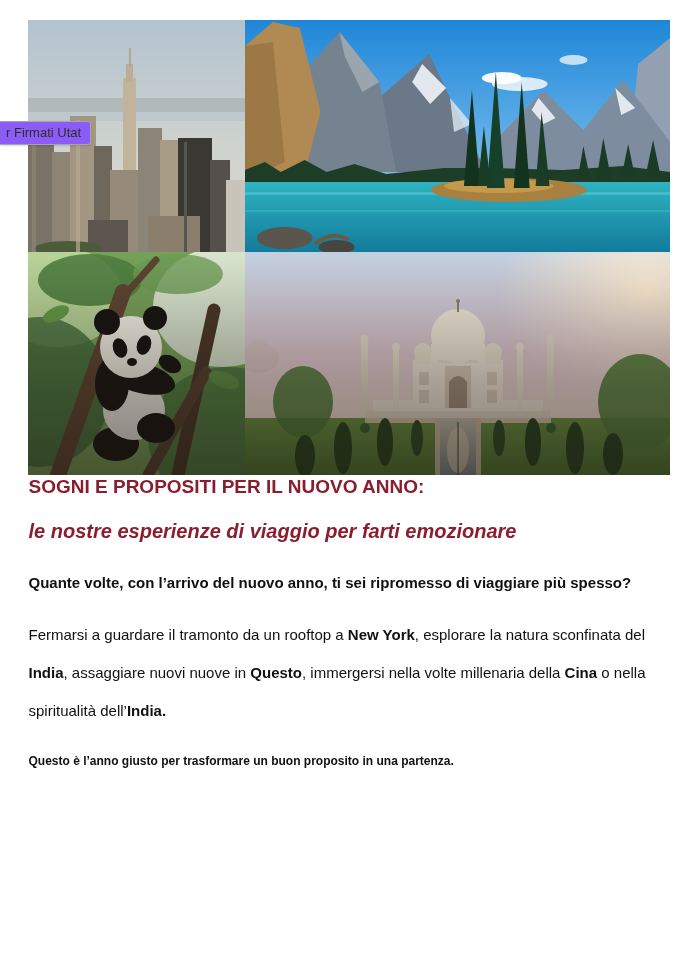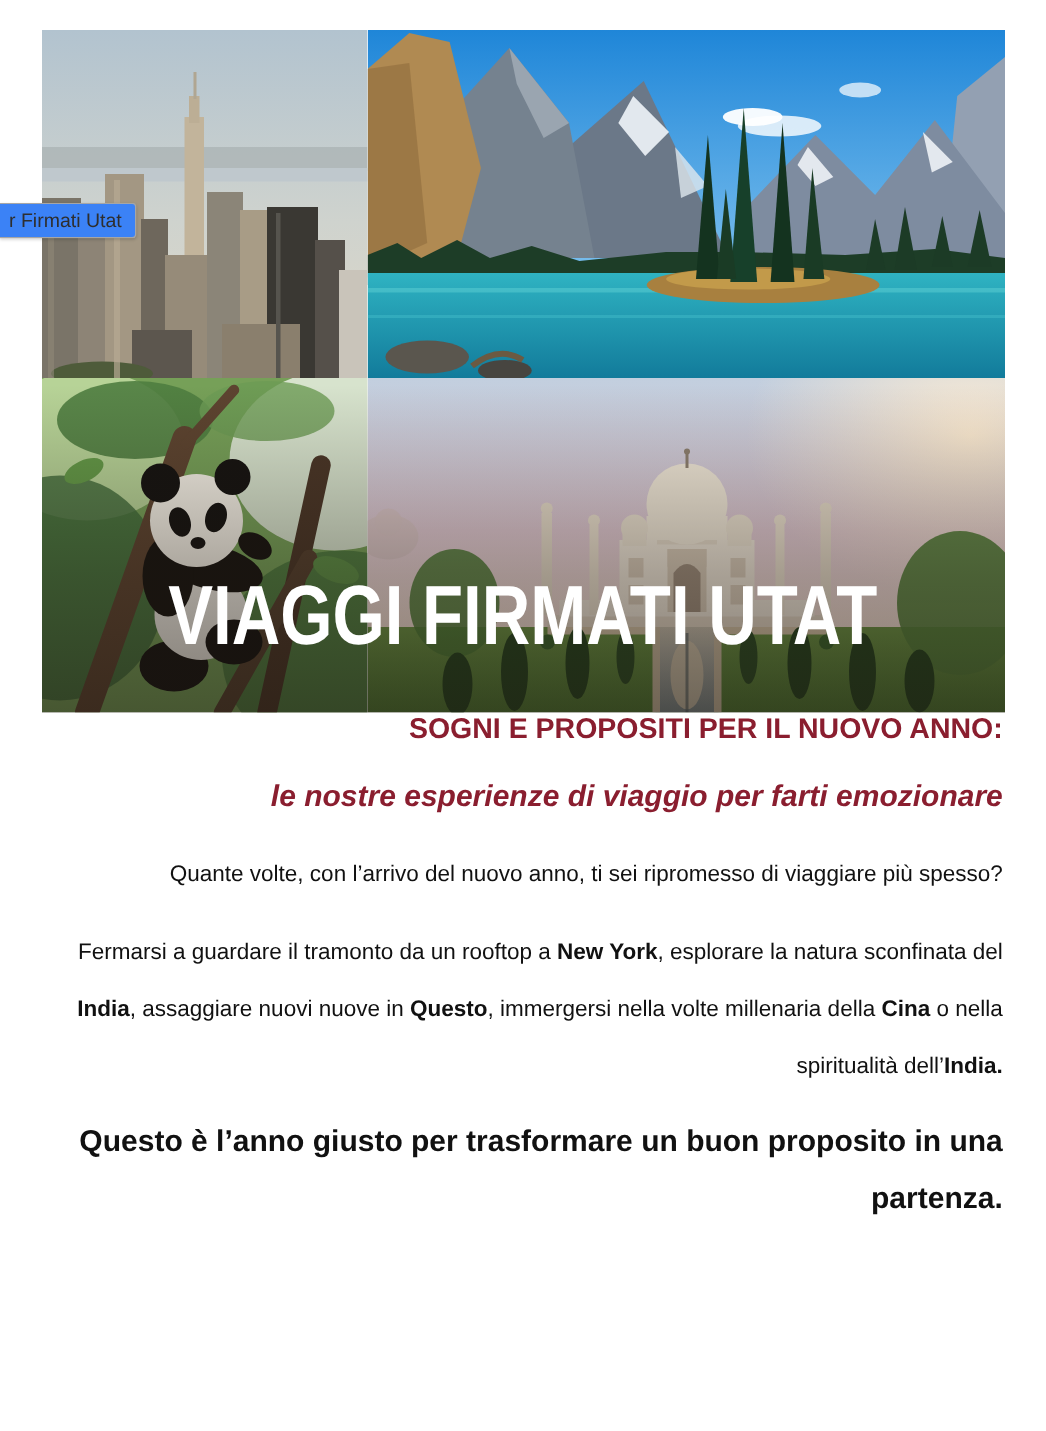--- a/index.html
+++ b/index.html
@@ -19,40 +19,40 @@
     background:linear-gradient(180deg,rgba(0,0,0,0) 52%,rgba(28,20,14,.34) 80%,rgba(28,20,14,.52) 100%);
   }
   .hero-title{
     position:absolute;left:0;right:0;bottom:39px;z-index:3;text-align:center;
     color:var(--headline,#fff);font-weight:bold;font-size:56px;line-height:.92;
     letter-spacing:0px;white-space:nowrap;
   }
   .hero-title .squeeze{display:inline-block;transform:scaleX(.80);transform-origin:center;}
   
   .alt-tooltip{
-    position:absolute;left:0;top:135px;z-index:9;
-    background:#3b82f6;border:1px solid #a6a6a6;border-left:none;
+    position:absolute;left:0;top:121px;z-index:9;
+    background:#8b5cf6;border:1px solid #a6a6a6;border-left:none;
     border-radius:0 3px 3px 0;box-shadow:0 1px 2px rgba(0,0,0,.15);
     padding:3px 9px 4px 6px;font-size:13px;color:#2e2e2e;white-space:nowrap;
   }
   
-  main{width:640px;margin:475px auto 0;padding-top:0;text-align:right;}
+  main{width:640px;margin:475px auto 0;padding-top:0;text-align:left;}
   main h1{
     margin:36px 0 0;font-size:19px;line-height:1.25;font-weight:bold;
     color:var(--accent,#8a1e2f);
   }
   main h2{
     margin:20px 0 12px;font-size:20px;line-height:1.25;font-weight:bold;font-style:italic;
     color:var(--accent,#8a1e2f);
   }
   main p{margin:0;font-size:15px;line-height:38px;color:var(--body_text,#111);}
-  p.intro{margin-top:29px;font-weight:normal;line-height:20px;}
+  p.intro{margin-top:29px;font-weight:bold;line-height:20px;}
   p.destinations{margin-top:23px;}
   p.experience{margin-top:13px;}
-  p.closing{margin-top:12px;font-weight:bold;font-size:20px;}
+  p.closing{margin-top:12px;font-weight:bold;font-size:12px;}
 </style>
 </head>
 <body>
 
 <div class="hero">
 
   <div class="cell">
     <svg viewBox="0 0 217 232" preserveAspectRatio="none">
       <defs>
         <linearGradient id="nysky" x1="0" y1="0" x2="0" y2="1">
@@ -233,23 +233,20 @@
       <ellipse cx="288" cy="190" rx="8" ry="24" fill="#25441f"></ellipse>
       <ellipse cx="330" cy="196" rx="9" ry="26" fill="#25441f"></ellipse>
       <ellipse cx="368" cy="202" rx="10" ry="21" fill="#25441f"></ellipse>
       <ellipse cx="60" cy="204" rx="10" ry="21" fill="#25441f"></ellipse>
       <circle cx="120" cy="176" r="5" fill="#39652c"></circle>
       <circle cx="306" cy="176" r="5" fill="#39652c"></circle>
     </svg>
   </div>
 
   <div class="hero-shade"></div>
-  <div class="hero-title">
-    <span class="squeeze">VIAGGI FIRMATI UTAT</span>
-  </div>
 </div>
 
 <div class="alt-tooltip">r Firmati Utat</div>
 
 <main>
   <h1>SOGNI E PROPOSITI PER IL NUOVO ANNO:</h1>
   <h2>le nostre esperienze di viaggio per farti emozionare</h2>
   <p class="intro">Quante volte, con l’arrivo del nuovo anno, ti sei ripromesso di viaggiare più spesso?</p>
   <p class="destinations"><span>Fermarsi a guardare il tramonto da un rooftop a </span><b>New York</b><span>, esplorare la natura sconfinata del </span><b>India</b><span>, assaggiare nuovi nuove in </span><b>Questo</b><span>, immergersi nella volte millenaria della </span><b>Cina</b><span> o nella spiritualità dell’</span><b>India.</b></p>
   <p class="closing">Questo è l’anno giusto per trasformare un buon proposito in una partenza.</p>

